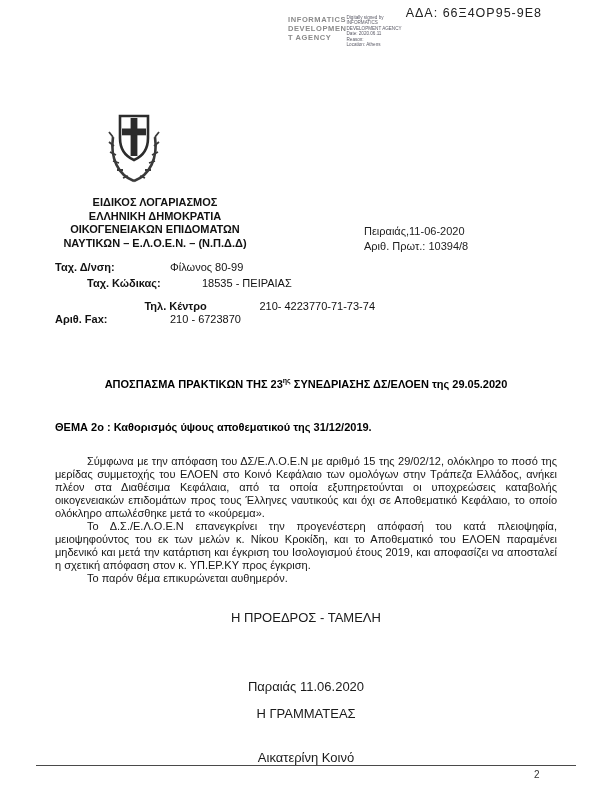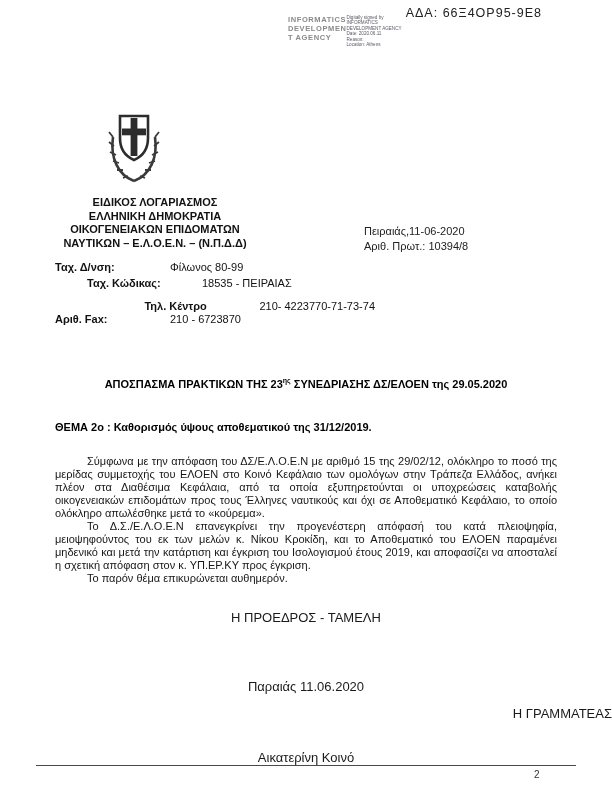--- a/index.html
+++ b/index.html
@@ -56,21 +56,21 @@
     font-size:11px; line-height:13px; text-align:justify; color:#161616;
   }
   .bodytext p { text-indent:32px; }
   .closing {
     position:absolute; left:0; width:612px; text-align:center;
     font-size:13px; color:#1a1a1a;
   }
   .c-president { top:610px; }
   .c-certified { top:650px; }
   .c-placedate { top:679px; }
-  .c-secretary { top:706px;text-align:right; }
+  .c-secretary { top:706px; }
   .c-name      { top:750px; }
   .footer-line {
     position:absolute; top:765px; left:36px; width:540px;
     border-top:1px solid #4a4a4a;
   }
   .page-num {
     position:absolute; top:769px; left:534px;
     font-size:10px; color:#333;
   }
 </style>

